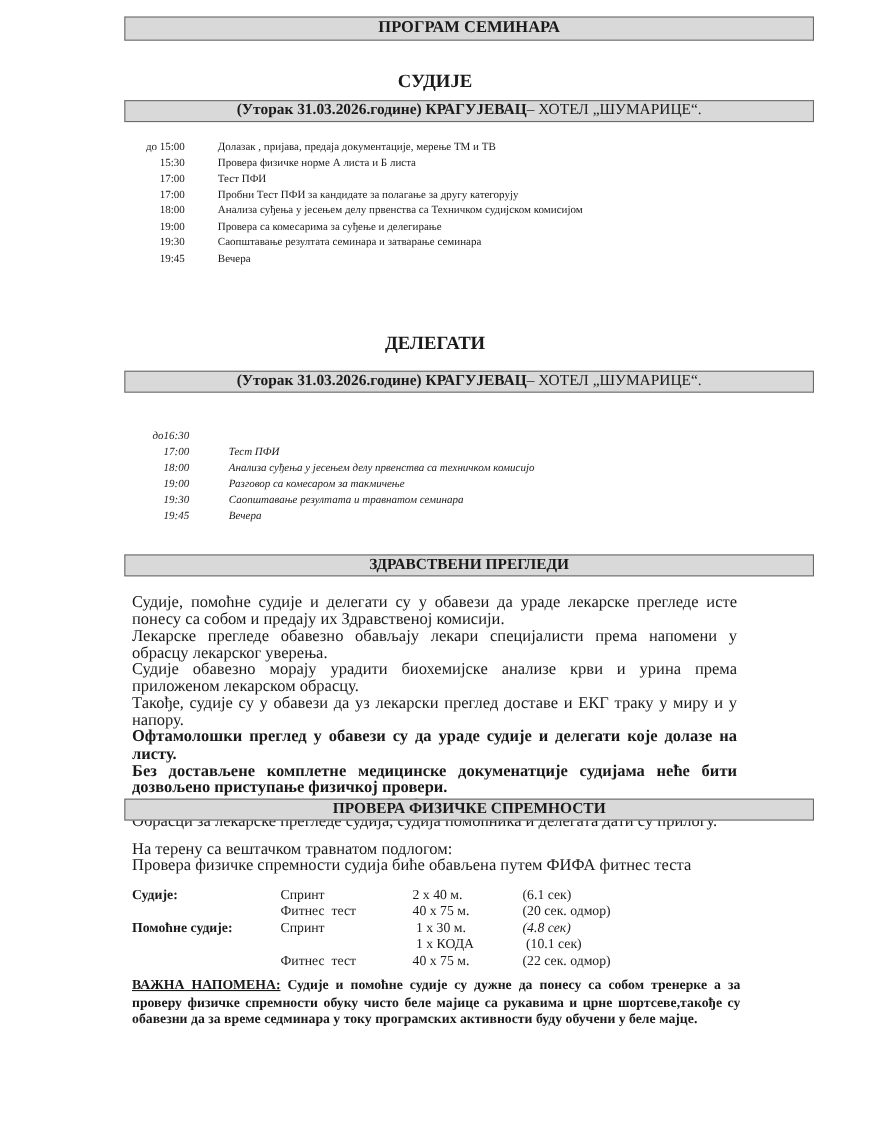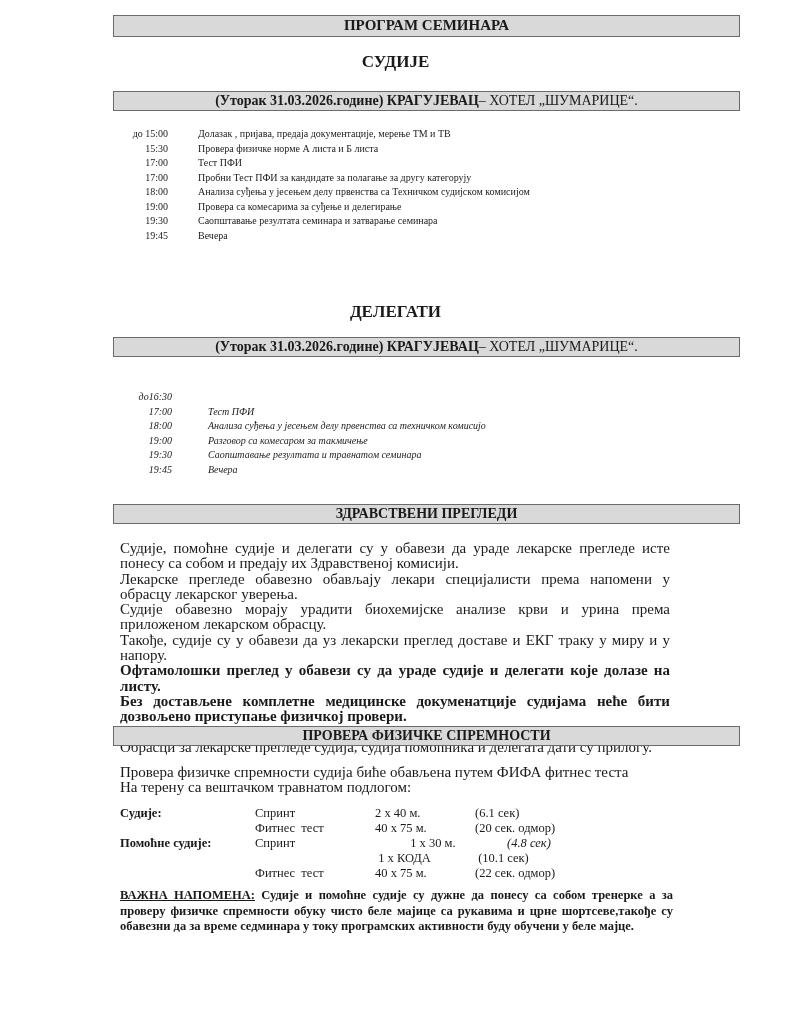--- a/index.html
+++ b/index.html
@@ -27,21 +27,21 @@
           font-weight:bold; text-align:justify; }
   .note u { text-decoration:underline; }
 </style>
 </head>
 <body>
 
 <div class="box" style="top:15px;height:22px;font-size:15px;line-height:19px;">
   <span>ПРОГРАМ СЕМИНАРА</span>
 </div>
 
-<div class="heading" style="top:52px;">СУДИЈЕ</div>
+<div class="heading" style="top:64px;">СУДИЈЕ</div>
 <div class="box" style="top:91px;">
   <span>(Уторак 31.03.2026.године) КРАГУЈЕВАЦ</span><span class="plain">– ХОТЕЛ „ШУМАРИЦЕ“.</span>
 </div>
 <div class="sched" id="ref-sched" style="top:127px;left:118px;">
     <div class="row">
       <span class="time" style="width: 50px;">до 15:00</span>
       <span style="margin-left: 30px;">Долазак , пријава, предаја документације, мерење ТМ и ТВ</span>
     </div>
     <div class="row">
       <span class="time" style="width: 50px;">15:30</span>
@@ -114,40 +114,40 @@
     <p class="bold">Офтамолошки преглед у обавези су да ураде судије и делегати које долазе на листу.</p>
     <p class="bold">Без достављене комплетне медицинске докуменатције судијама неће бити дозвољено приступање физичкој провери.</p>
     <p>Провера телесне висине и тежине обавиће се чисто пријаве за семинар.</p>
     <p>Обрасци за лекарске прегледе судија, судија помоћника и делегата дати су прилогу.</p>
   </div>
 
 <div class="box" style="top:726px;">
   <span>ПРОВЕРА ФИЗИЧКЕ СПРЕМНОСТИ</span>
 </div>
 <div class="para" style="top:765px;">
+  <p>На терену са вештачком травнатом подлогом:</p>
   <p>Провера физичке спремности судија биће обављена путем ФИФА фитнес теста</p>
-  <p>На терену са вештачком травнатом подлогом:</p>
 </div>
 <div class="fit" id="fit-table" style="top:806px;">
     <div class="r">
       <span class="c1" style="white-space: pre;">Судије:</span>
       <span class="c2" style="white-space: pre;">Спринт</span>
       <span class="c3" style="white-space: pre;">2 x 40 м.</span>
       <span class="c4" style="white-space: pre;">(6.1 сек)</span>
     </div>
     <div class="r">
       <span class="c1" style="white-space: pre;"></span>
       <span class="c2" style="white-space: pre;">Фитнес  тест</span>
       <span class="c3" style="white-space: pre;">40 x 75 м.</span>
       <span class="c4" style="white-space: pre;">(20 сек. одмор)</span>
     </div>
     <div class="r">
       <span class="c1" style="white-space: pre;">Помоћне судије:</span>
       <span class="c2" style="white-space: pre;">Спринт</span>
-      <span class="c3" style="white-space: pre; margin-left: 32px;"> 1 x 30 м.</span>
+      <span class="c3" style="white-space: pre;"> 1 x 30 м.</span>
       <span class="c4" style="white-space: pre; font-style: italic;">(4.8 сек)</span>
     </div>
     <div class="r">
       <span class="c1" style="white-space: pre;"></span>
       <span class="c2" style="white-space: pre;"></span>
       <span class="c3" style="white-space: pre;"> 1 x КОДА</span>
       <span class="c4" style="white-space: pre;"> (10.1 сек)</span>
     </div>
     <div class="r">
       <span class="c1" style="white-space: pre;"></span>

